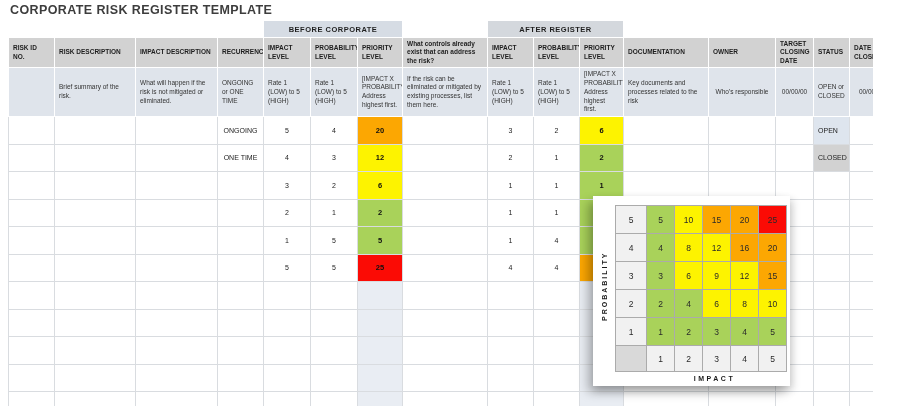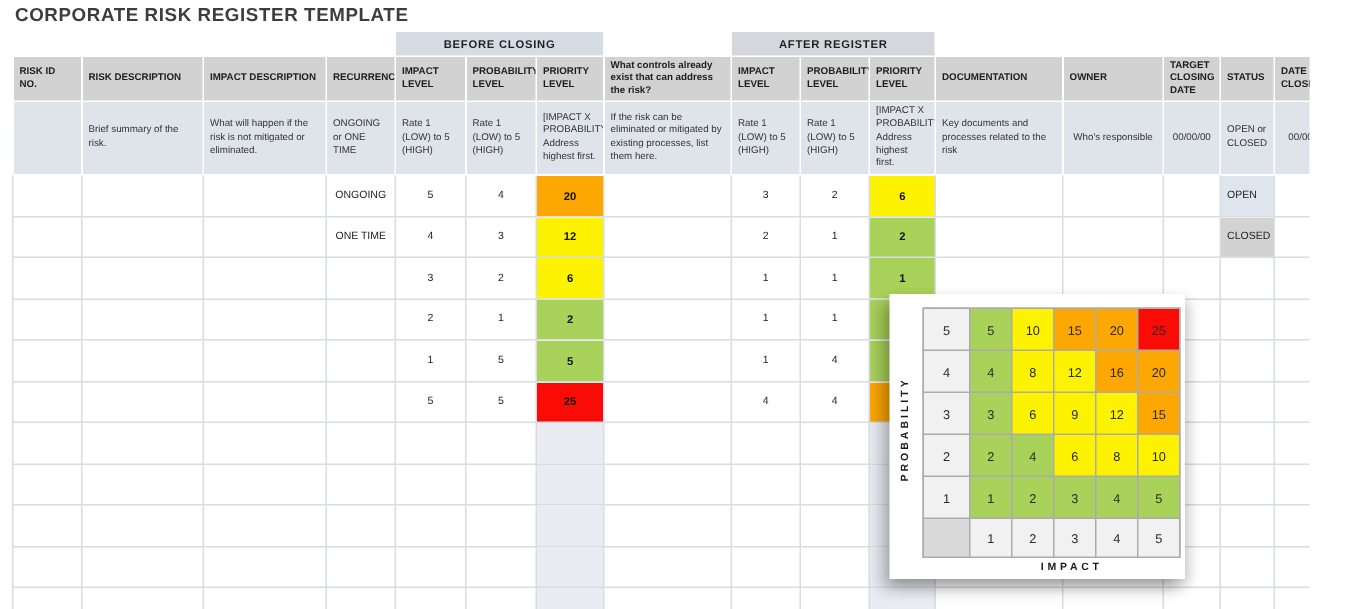--- a/index.html
+++ b/index.html
@@ -69,21 +69,21 @@
         <col style="width: 44px;">
         <col style="width: 85px;">
         <col style="width: 67px;">
         <col style="width: 38px;">
         <col style="width: 36px;">
         <col style="width: 44px;">
       </colgroup>
       <tbody>
         <tr class="band-row">
           <td colspan="4" class="sp"></td>
-          <td colspan="3" class="band-before">BEFORE CLOSING</td>
+          <td colspan="3" class="band-before">BEFORE CORPORATE</td>
           <td colspan="1" class="sp"></td>
           <td colspan="3" class="band-after">AFTER REGISTER</td>
           <td colspan="5" class="sp"></td>
         </tr>
         <tr class="head-row">
           <td>RISK ID NO.</td>
           <td>RISK DESCRIPTION</td>
           <td>IMPACT DESCRIPTION</td>
           <td>RECURRENCE</td>
           <td>IMPACT LEVEL</td>

